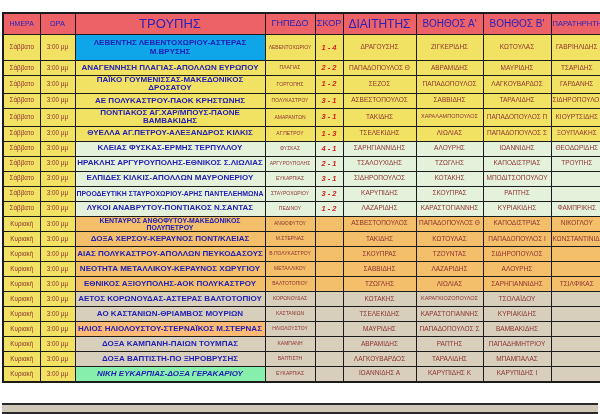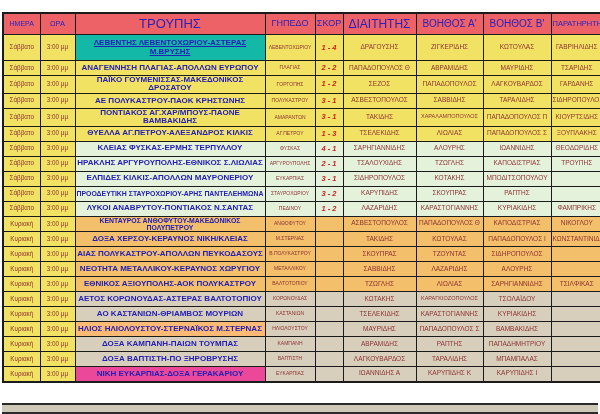--- a/index.html
+++ b/index.html
@@ -81,21 +81,21 @@
           <th class="col-5" style="background: rgb(237, 98, 103); color: rgb(43, 33, 187);">ΔΙΑΙΤΗΤΗΣ</th>
           <th class="col-6" style="background: rgb(237, 98, 103); color: rgb(43, 33, 187); margin-left: 25px;">ΒΟΗΘΟΣ Α'</th>
           <th class="col-7" style="background: rgb(237, 98, 103); color: rgb(43, 33, 187);">ΒΟΗΘΟΣ Β'</th>
           <th class="col-8" style="background: rgb(237, 98, 103); color: rgb(43, 33, 187);">ΠΑΡΑΤΗΡΗΤΗΣ</th>
         </tr>
     </thead>
     <tbody>
         <tr class="first">
           <td class="day" style="background: rgb(242, 226, 100); color: rgb(142, 50, 50);">Σάββατο</td>
           <td class="time" style="background: rgb(242, 226, 100); color: rgb(142, 50, 50);">3:00 μμ</td>
-          <td class="match" style="background: #14b8a6; color: rgb(36, 32, 181); text-decoration: underline;">ΛΕΒΕΝΤΗΣ ΛΕΒΕΝΤΟΧΩΡΙΟΥ-ΑΣΤΕΡΑΣ Μ.ΒΡΥΣΗΣ</td>
+          <td class="match" style="background: #0ea5e9; color: rgb(36, 32, 181);">ΛΕΒΕΝΤΗΣ ΛΕΒΕΝΤΟΧΩΡΙΟΥ-ΑΣΤΕΡΑΣ Μ.ΒΡΥΣΗΣ</td>
           <td class="venue" style="background: rgb(242, 226, 100); color: rgb(142, 50, 50);">ΛΕΒΕΝΤΟΧΩΡΙΟΥ</td>
           <td class="score" style="background: rgb(242, 226, 100); color: rgb(207, 31, 31);">1 - 4</td>
           <td class="official" style="background: rgb(242, 226, 100); color: rgb(142, 50, 50);">ΔΡΑΓΟΥΣΗΣ</td>
           <td class="official" style="background: rgb(242, 226, 100); color: rgb(142, 50, 50);">ΖΙΓΚΕΡΙΔΗΣ</td>
           <td class="official" style="background: rgb(242, 226, 100); color: rgb(142, 50, 50);">ΚΩΤΟΥΛΑΣ</td>
           <td class="official" style="background: rgb(242, 226, 100); color: rgb(142, 50, 50);">ΓΑΒΡΙΗΛΙΔΗΣ</td>
         </tr>
         <tr>
           <td class="day" style="background: rgb(242, 226, 100); color: rgb(142, 50, 50);">Σάββατο</td>
           <td class="time" style="background: rgb(242, 226, 100); color: rgb(142, 50, 50);">3:00 μμ</td>
@@ -213,21 +213,21 @@
           <td class="venue" style="background: rgb(243, 191, 107); color: rgb(142, 50, 50);">ΑΝΘΟΦΥΤΟΥ</td>
           <td class="score" style="background: rgb(243, 191, 107); color: rgb(207, 31, 31);"></td>
           <td class="official" style="background: rgb(243, 191, 107); color: rgb(142, 50, 50);">ΑΣΒΕΣΤΟΠΟΥΛΟΣ</td>
           <td class="official" style="background: rgb(243, 191, 107); color: rgb(142, 50, 50);">ΠΑΠΑΔΟΠΟΥΛΟΣ Θ</td>
           <td class="official" style="background: rgb(243, 191, 107); color: rgb(142, 50, 50);">ΚΑΠΟΔΙΣΤΡΙΑΣ</td>
           <td class="official" style="background: rgb(243, 191, 107); color: rgb(142, 50, 50);">ΝΙΚΟΓΛΟΥ</td>
         </tr>
         <tr>
           <td class="day" style="background: rgb(242, 226, 100); color: rgb(142, 50, 50);">Κυριακή</td>
           <td class="time" style="background: rgb(242, 226, 100); color: rgb(142, 50, 50);">3:00 μμ</td>
-          <td class="match" style="background: rgb(243, 191, 107); color: rgb(36, 32, 181);">ΔΟΞΑ ΧΕΡΣΟΥ-ΚΕΡΑΥΝΟΣ ΝΙΚΗ/ΚΛΕΙΑΣ</td>
+          <td class="match" style="background: rgb(243, 191, 107); color: rgb(36, 32, 181);">ΔΟΞΑ ΧΕΡΣΟΥ-ΚΕΡΑΥΝΟΣ ΠΟΝΤ/ΚΛΕΙΑΣ</td>
           <td class="venue" style="background: rgb(243, 191, 107); color: rgb(142, 50, 50);">Μ.ΣΤΕΡΝΑΣ</td>
           <td class="score" style="background: rgb(243, 191, 107); color: rgb(207, 31, 31);"></td>
           <td class="official" style="background: rgb(243, 191, 107); color: rgb(142, 50, 50);">ΤΑΚΙΔΗΣ</td>
           <td class="official" style="background: rgb(243, 191, 107); color: rgb(142, 50, 50);">ΚΩΤΟΥΛΑΣ</td>
           <td class="official" style="background: rgb(243, 191, 107); color: rgb(142, 50, 50);">ΠΑΠΑΔΟΠΟΥΛΟΣ Ι</td>
           <td class="official" style="background: rgb(243, 191, 107); color: rgb(142, 50, 50);">ΚΩΝΣΤΑΝΤΙΝΙΔΗΣ</td>
         </tr>
         <tr>
           <td class="day" style="background: rgb(242, 226, 100); color: rgb(142, 50, 50);">Κυριακή</td>
           <td class="time" style="background: rgb(242, 226, 100); color: rgb(142, 50, 50);">3:00 μμ</td>
@@ -312,21 +312,21 @@
           <td class="venue" style="background: rgb(215, 207, 188); color: rgb(142, 50, 50);">ΒΑΠΤΙΣΤΗ</td>
           <td class="score" style="background: rgb(215, 207, 188); color: rgb(207, 31, 31);"></td>
           <td class="official" style="background: rgb(215, 207, 188); color: rgb(142, 50, 50);">ΛΑΓΚΟΥΒΑΡΔΟΣ</td>
           <td class="official" style="background: rgb(215, 207, 188); color: rgb(142, 50, 50);">ΤΑΡΑΛΙΔΗΣ</td>
           <td class="official" style="background: rgb(215, 207, 188); color: rgb(142, 50, 50);">ΜΠΑΜΠΑΛΑΣ</td>
           <td class="official" style="background: rgb(215, 207, 188); color: rgb(142, 50, 50);"></td>
         </tr>
         <tr>
           <td class="day" style="background: rgb(242, 226, 100); color: rgb(142, 50, 50);">Κυριακή</td>
           <td class="time" style="background: rgb(242, 226, 100); color: rgb(142, 50, 50);">3:00 μμ</td>
-          <td class="match" style="background: #ec4899; color: rgb(36, 32, 181);">ΝΙΚΗ ΕΥΚΑΡΠΙΑΣ-ΔΟΞΑ ΓΕΡΑΚΑΡΙΟΥ</td>
+          <td class="match" style="background: #86efac; color: rgb(36, 32, 181); font-style: italic;">ΝΙΚΗ ΕΥΚΑΡΠΙΑΣ-ΔΟΞΑ ΓΕΡΑΚΑΡΙΟΥ</td>
           <td class="venue" style="background: rgb(215, 207, 188); color: rgb(142, 50, 50);">ΕΥΚΑΡΠΙΑΣ</td>
           <td class="score" style="background: rgb(215, 207, 188); color: rgb(207, 31, 31);"></td>
           <td class="official" style="background: rgb(215, 207, 188); color: rgb(142, 50, 50);">ΙΩΑΝΝΙΔΗΣ Α</td>
           <td class="official" style="background: rgb(215, 207, 188); color: rgb(142, 50, 50);">ΚΑΡΥΠΙΔΗΣ Κ</td>
           <td class="official" style="background: rgb(215, 207, 188); color: rgb(142, 50, 50);">ΚΑΡΥΠΙΔΗΣ Ι</td>
           <td class="official" style="background: rgb(215, 207, 188); color: rgb(142, 50, 50);"></td>
         </tr>
       </tbody>
   </table>
   <div class="next-table-edge" style="background: rgb(207, 200, 182);"></div>

